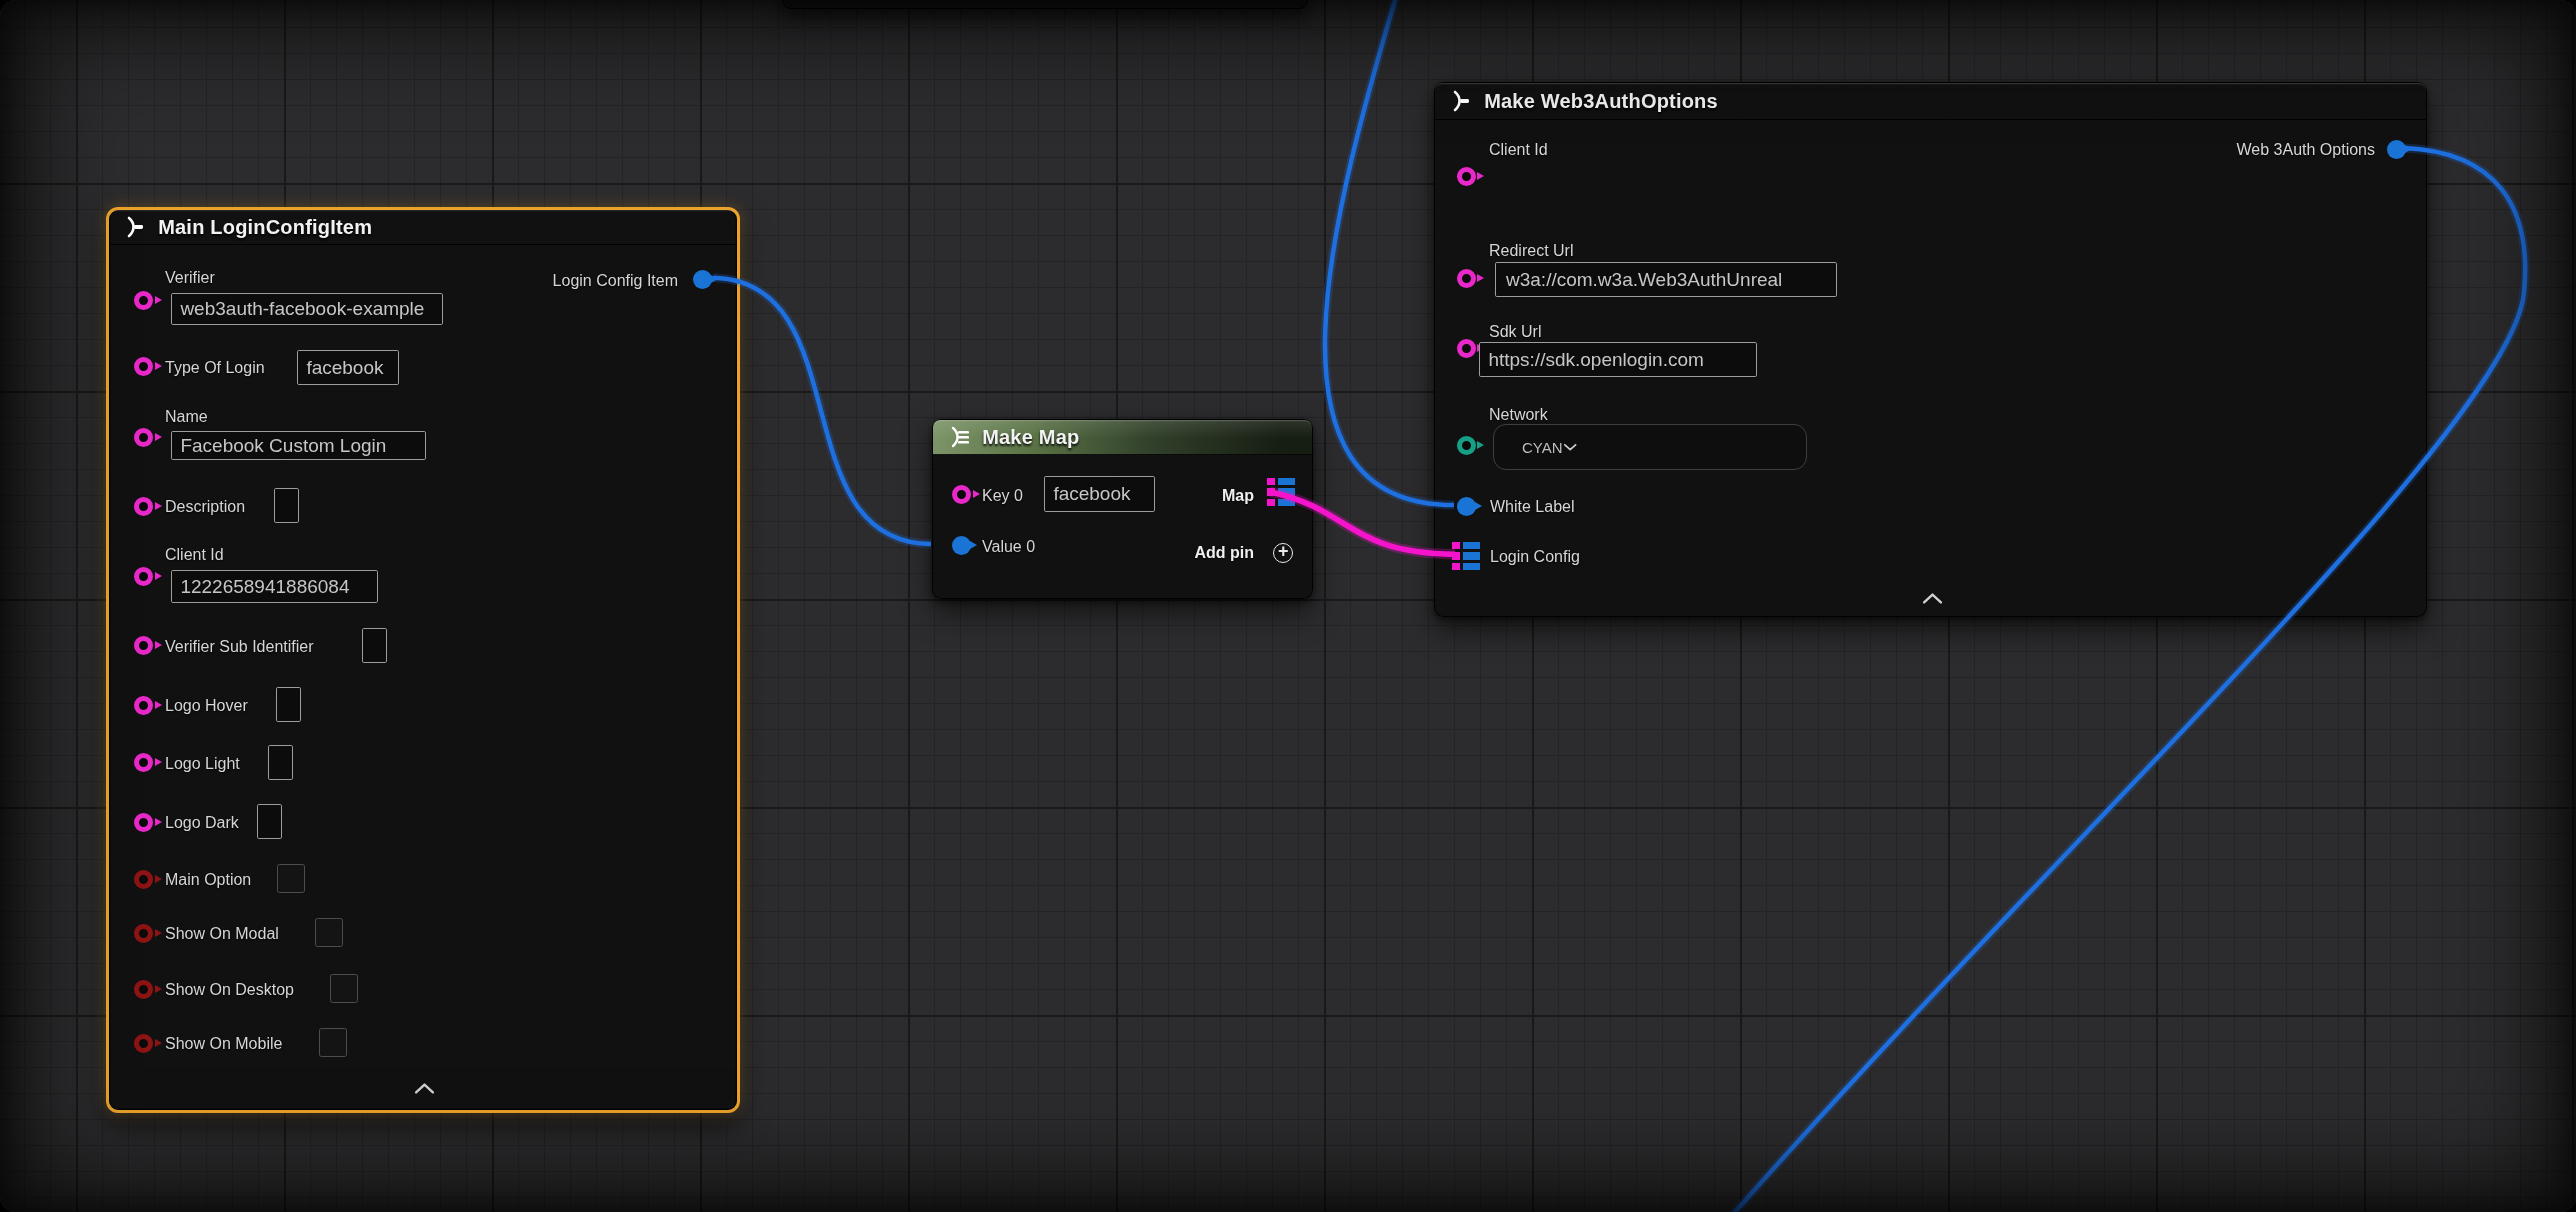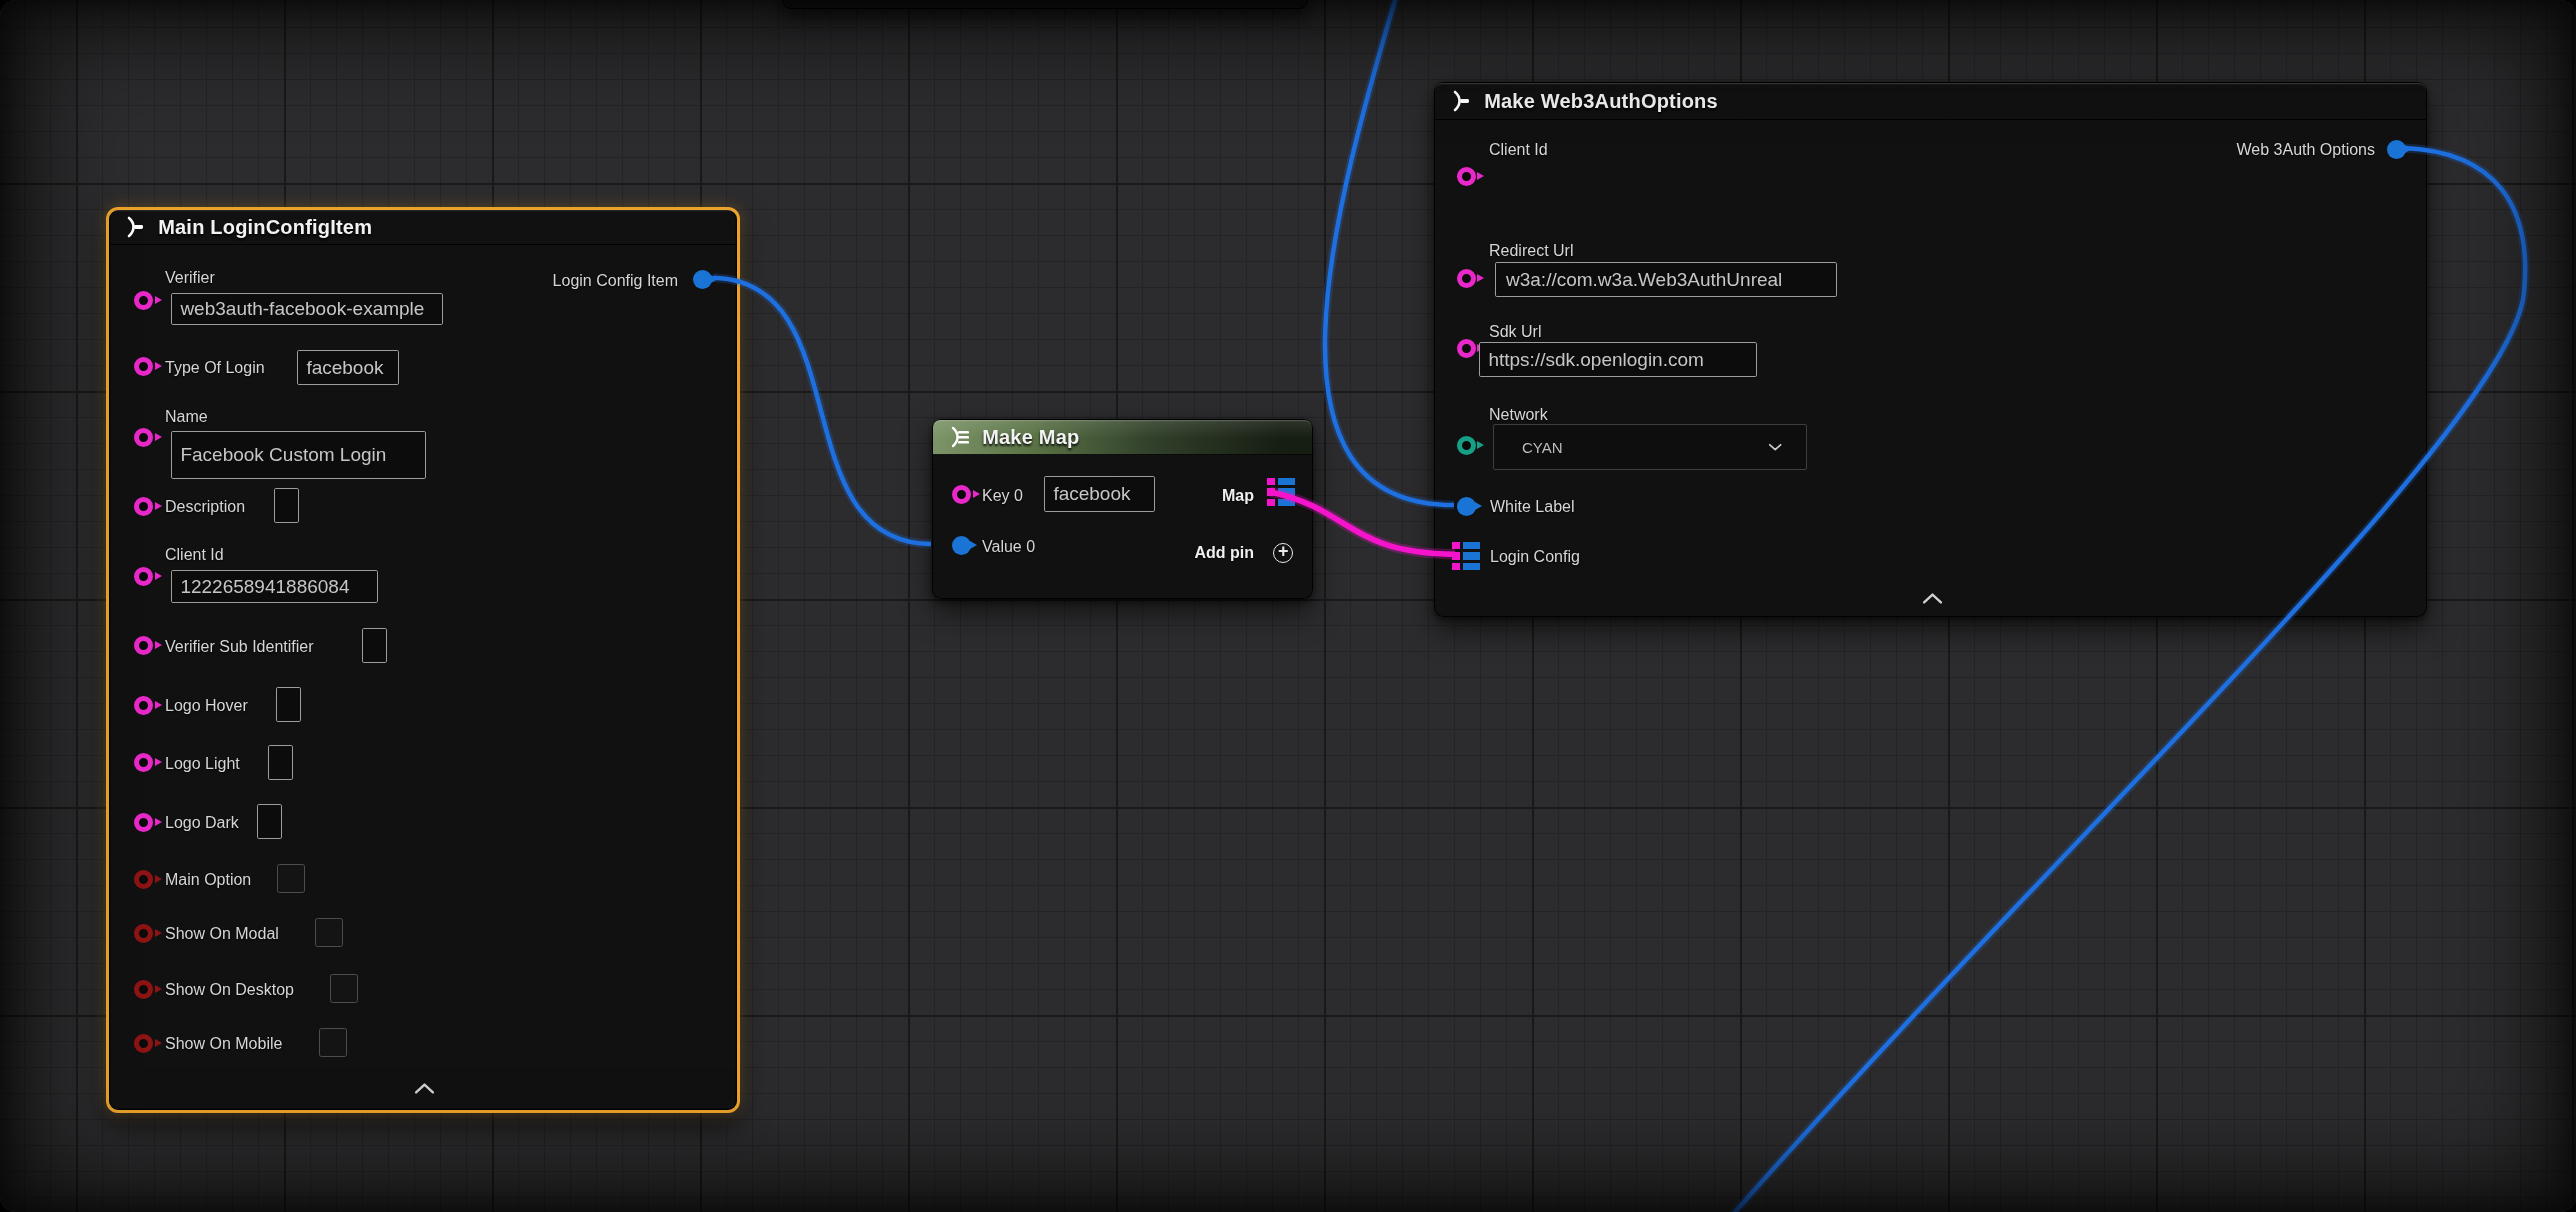--- a/index.html
+++ b/index.html
@@ -35,22 +35,22 @@
   
   .lbl{position:absolute;color:#d6d6d6;font-size:16px;line-height:19px;white-space:nowrap;
     text-shadow:0 1.2px 1.8px rgba(0,0,0,.8);}
   .box{position:absolute;background:#0c0c0c;border:1.2px solid #9d9d9d;border-radius:1.8px;
     color:#c6c6c6;font-size:19px;display:flex;align-items:center;padding:0 8.4px;
     box-sizing:border-box;overflow:hidden;white-space:nowrap;}
   .mini{position:absolute;width:25px;height:35px;background:#0c0c0c;border:1.2px solid #9d9d9d;
     border-radius:1.8px;box-sizing:border-box;}
   .chk{position:absolute;width:28px;height:29px;background:rgba(22,22,22,.7);border:1.2px solid #4d4d4d;
     border-radius:2.4px;box-sizing:border-box;}
-  .dd{position:absolute;background:#0e0e0e;border:1.2px solid #3f3f3f;border-radius:2px;
-    box-sizing:border-box;display:flex;align-items:center;justify-content:space-between;
+  .dd{position:absolute;background:#0e0e0e;border:1.2px solid #3f3f3f;border-radius:13px;
+    box-sizing:border-box;display:flex;align-items:center;justify-content:flex-start;
     padding:0 24px 0 28px;color:#bdbdbd;font-size:15px;}
   .scrollbar{position:absolute;left:7.2px;bottom:6px;width:409px;height:13.2px;border-radius:6.6px;background:#6f6f6f;}
   .bigtext{position:absolute;left:9.6px;top:4.8px;right:6px;height:26.5px;line-height:26.5px;
     color:#bdbdbd;font-size:20.4px;white-space:nowrap;overflow:hidden;}
   
   .pin{position:absolute;width:19px;height:19px;border-radius:50%;border:5.4px solid currentColor;
     background:rgba(10,10,10,.85);box-sizing:border-box;}
   .pin::after{content:"";position:absolute;top:50%;left:15.6px;margin-top:-4.8px;
     border-left:7.2px solid currentColor;border-top:4.8px solid transparent;border-bottom:4.8px solid transparent;}
   .pin.filled{border:0;background:currentColor;}
@@ -91,21 +91,21 @@
     <span class="lbl" style="left:56px;top:58px;">Verifier</span>
     <span class="pin" style="left: 25px; top: 81px; color: rgb(233, 40, 201);"></span>
     <div class="box" style="left:62px;top:83px;width:272px;height:32px;">web3auth-facebook-example</div>
 
     <span class="pin" style="left: 25px; top: 147px; color: rgb(233, 40, 201);"></span>
     <span class="lbl" style="left:56px;top:148px;">Type Of Login</span>
     <div class="box" style="left:188px;top:140px;width:102px;height:35px;">facebook</div>
 
     <span class="lbl" style="left:56px;top:197px;">Name</span>
     <span class="pin" style="left: 25px; top: 218px; color: rgb(233, 40, 201);"></span>
-    <div class="box" style="left:62px;top:221px;width:255px;height:48px;">Facebook Custom Login</div>
+    <div class="box" style="left:62px;top:221px;width:255px;height:29px;">Facebook Custom Login</div>
 
     <span class="pin" style="left: 25px; top: 287px; color: rgb(233, 40, 201);"></span>
     <span class="lbl" style="left:56px;top:287px;">Description</span>
     <div class="mini" style="left:165px;top:278px;"></div>
 
     <span class="lbl" style="left:56px;top:335px;">Client Id</span>
     <span class="pin" style="left: 25px; top: 357px; color: rgb(233, 40, 201);"></span>
     <div class="box" style="left:62px;top:360px;width:207px;height:33px;">1222658941886084</div>
 
     <span class="pin" style="left: 25px; top: 426px; color: rgb(233, 40, 201);"></span>

